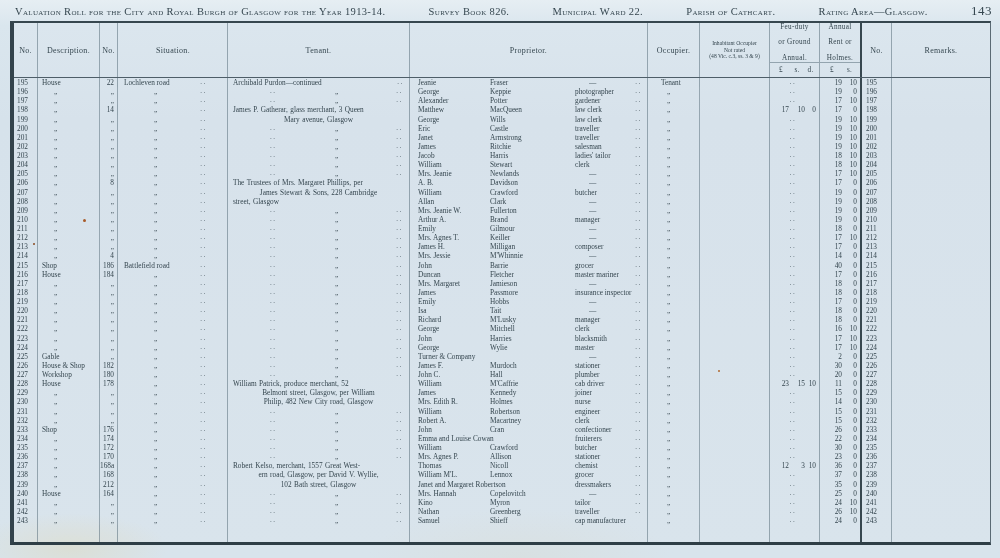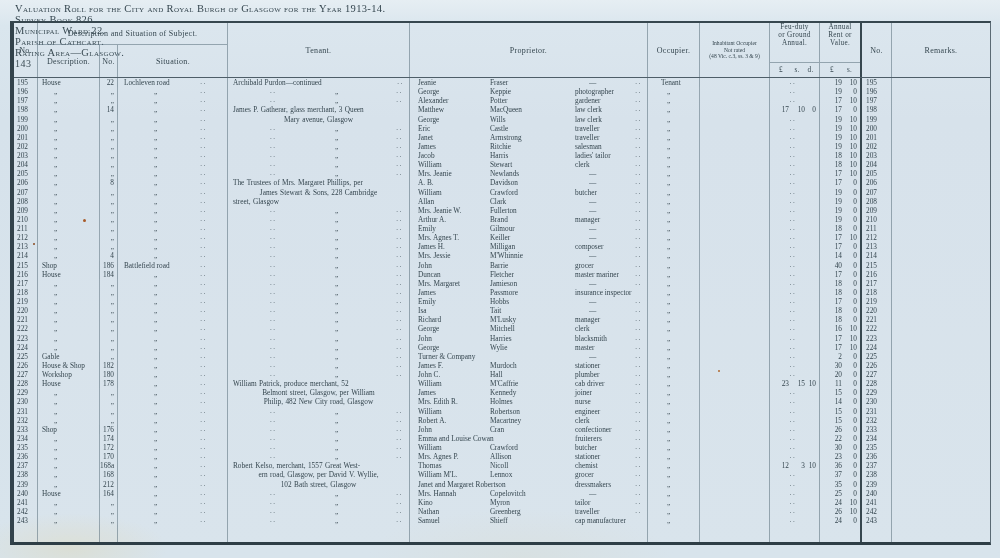--- a/index.html
+++ b/index.html
@@ -8,23 +8,23 @@
     font-family:"Liberation Serif","DejaVu Serif",serif;color:#35464f;
     background:
       radial-gradient(140px 50px at 70px 548px, rgba(225,210,160,.30), transparent 70%),
       radial-gradient(220px 70px at 520px 558px, rgba(215,205,170,.16), transparent 70%),
       linear-gradient(180deg,#e6eef3 0px,#dae6ee 26px,#d6e2eb 120px,#d8e4ec 100%);
   }
   
   .title-row{
     position:absolute;left:15px;right:8px;top:3px;height:16px;
     display:flex;justify-content:space-between;align-items:baseline;
-    font-variant:small-caps;font-size:10.5px;letter-spacing:.35px;white-space:nowrap;flex-direction:column;
+    font-variant:small-caps;font-size:10.5px;letter-spacing:.35px;white-space:nowrap;
   }
-  .page-num{font-variant:normal;font-size:10px;letter-spacing:.5px;}
+  .page-num{font-variant:normal;font-size:13px;letter-spacing:.5px;}
   
   .vtable{
     position:absolute;left:10px;top:21px;width:981px;height:524px;
     display:flex;flex-direction:column;box-sizing:border-box;
     border-top:2px solid #37474f;border-bottom:3px solid #2e3e46;
     border-left:4px solid #33434c;border-right:1px solid #5a6a74;
     background:rgba(255,255,255,.03);
   }
   .grid12{display:grid;grid-template-columns:24px 62px 18px 110px 182px 238px 52px 70px 50px 42px 30px 1fr;}
   
@@ -32,21 +32,21 @@
   .hc{border-right:1px solid rgba(90,112,124,.55);display:flex;align-items:center;justify-content:center;
       text-align:center;font-size:8px;letter-spacing:.3px;overflow:hidden;}
   .hc:last-child{border-right:none;}
   .h-group{grid-column:2/5;flex-direction:column;align-items:stretch;padding:0;}
   .h-group-title{height:21px;display:flex;align-items:center;justify-content:center;border-bottom:1px solid rgba(90,112,124,.55);}
   .h-group-sub{flex:1;display:grid;grid-template-columns:62px 18px 110px;}
   .hsc{display:flex;align-items:center;justify-content:center;border-right:1px solid rgba(90,112,124,.55);}
   .hsc:last-child{border-right:none;}
   .h-inh{flex-direction:column;font-size:5.6px;line-height:6.6px;letter-spacing:0;}
   .h-money{flex-direction:column;align-items:stretch;padding:0;}
-  .h-money .h-lab{flex:1;display:flex;flex-direction:column;align-items:center;justify-content:flex-start;font-size:7.2px;line-height:8.2px;}
+  .h-money .h-lab{flex:1;display:flex;flex-direction:column;align-items:center;justify-content:space-between;font-size:7.2px;line-height:8.2px;}
   .h-units{height:14px;border-top:1px solid rgba(90,112,124,.55);display:flex;justify-content:flex-end;align-items:center;padding-right:3px;font-size:7.2px;}
   .u16{width:16px;text-align:center;}.u12{width:11px;text-align:center;}
   .u20{width:20px;text-align:center;}.u15{width:15px;text-align:center;}
   .h-heavy{border-right:2px solid #37474f;}
   
   .trow{height:9.14px;}
   .c{border-right:1px solid rgba(90,112,124,.55);font-size:7.3px;line-height:9.2px;white-space:nowrap;overflow:hidden;}
   .c:last-child{border-right:none;}
   .dots{letter-spacing:1.6px;opacity:.85;font-size:7px;}
   .dit{opacity:.95;}
@@ -93,21 +93,20 @@
     <span>Parish of Cathcart.</span>
     <span>Rating Area—Glasgow.</span>
     <span class="page-num">143</span>
   </div>
 
   <div class="vtable">
 
     <div class="thead grid12">
       <div class="hc">No.</div>
       <div class="hc h-group">
-        <div class="h-group-title">Description and Situation of Subject.</div>
         <div class="h-group-sub">
           <div class="hsc">Description.</div>
           <div class="hsc">No.</div>
           <div class="hsc">Situation.</div>
         </div>
       </div>
       <div class="hc">Tenant.</div>
       <div class="hc">Proprietor.</div>
       <div class="hc">Occupier.</div>
       <div class="hc h-inh">
@@ -124,21 +123,21 @@
         <div class="h-units">
           <span class="u16">£</span>
           <span class="u16">s.</span>
           <span class="u12">d.</span>
         </div>
       </div>
       <div class="hc h-money h-heavy">
         <div class="h-lab">
           <div>Annual</div>
           <div>Rent or</div>
-          <div>Value.</div>
+          <div>Holmes.</div>
         </div>
         <div class="h-units">
           <span class="u20">£</span>
           <span class="u15">s.</span>
         </div>
       </div>
       <div class="hc">No.</div>
       <div class="hc">Remarks.</div>
     </div>
 

